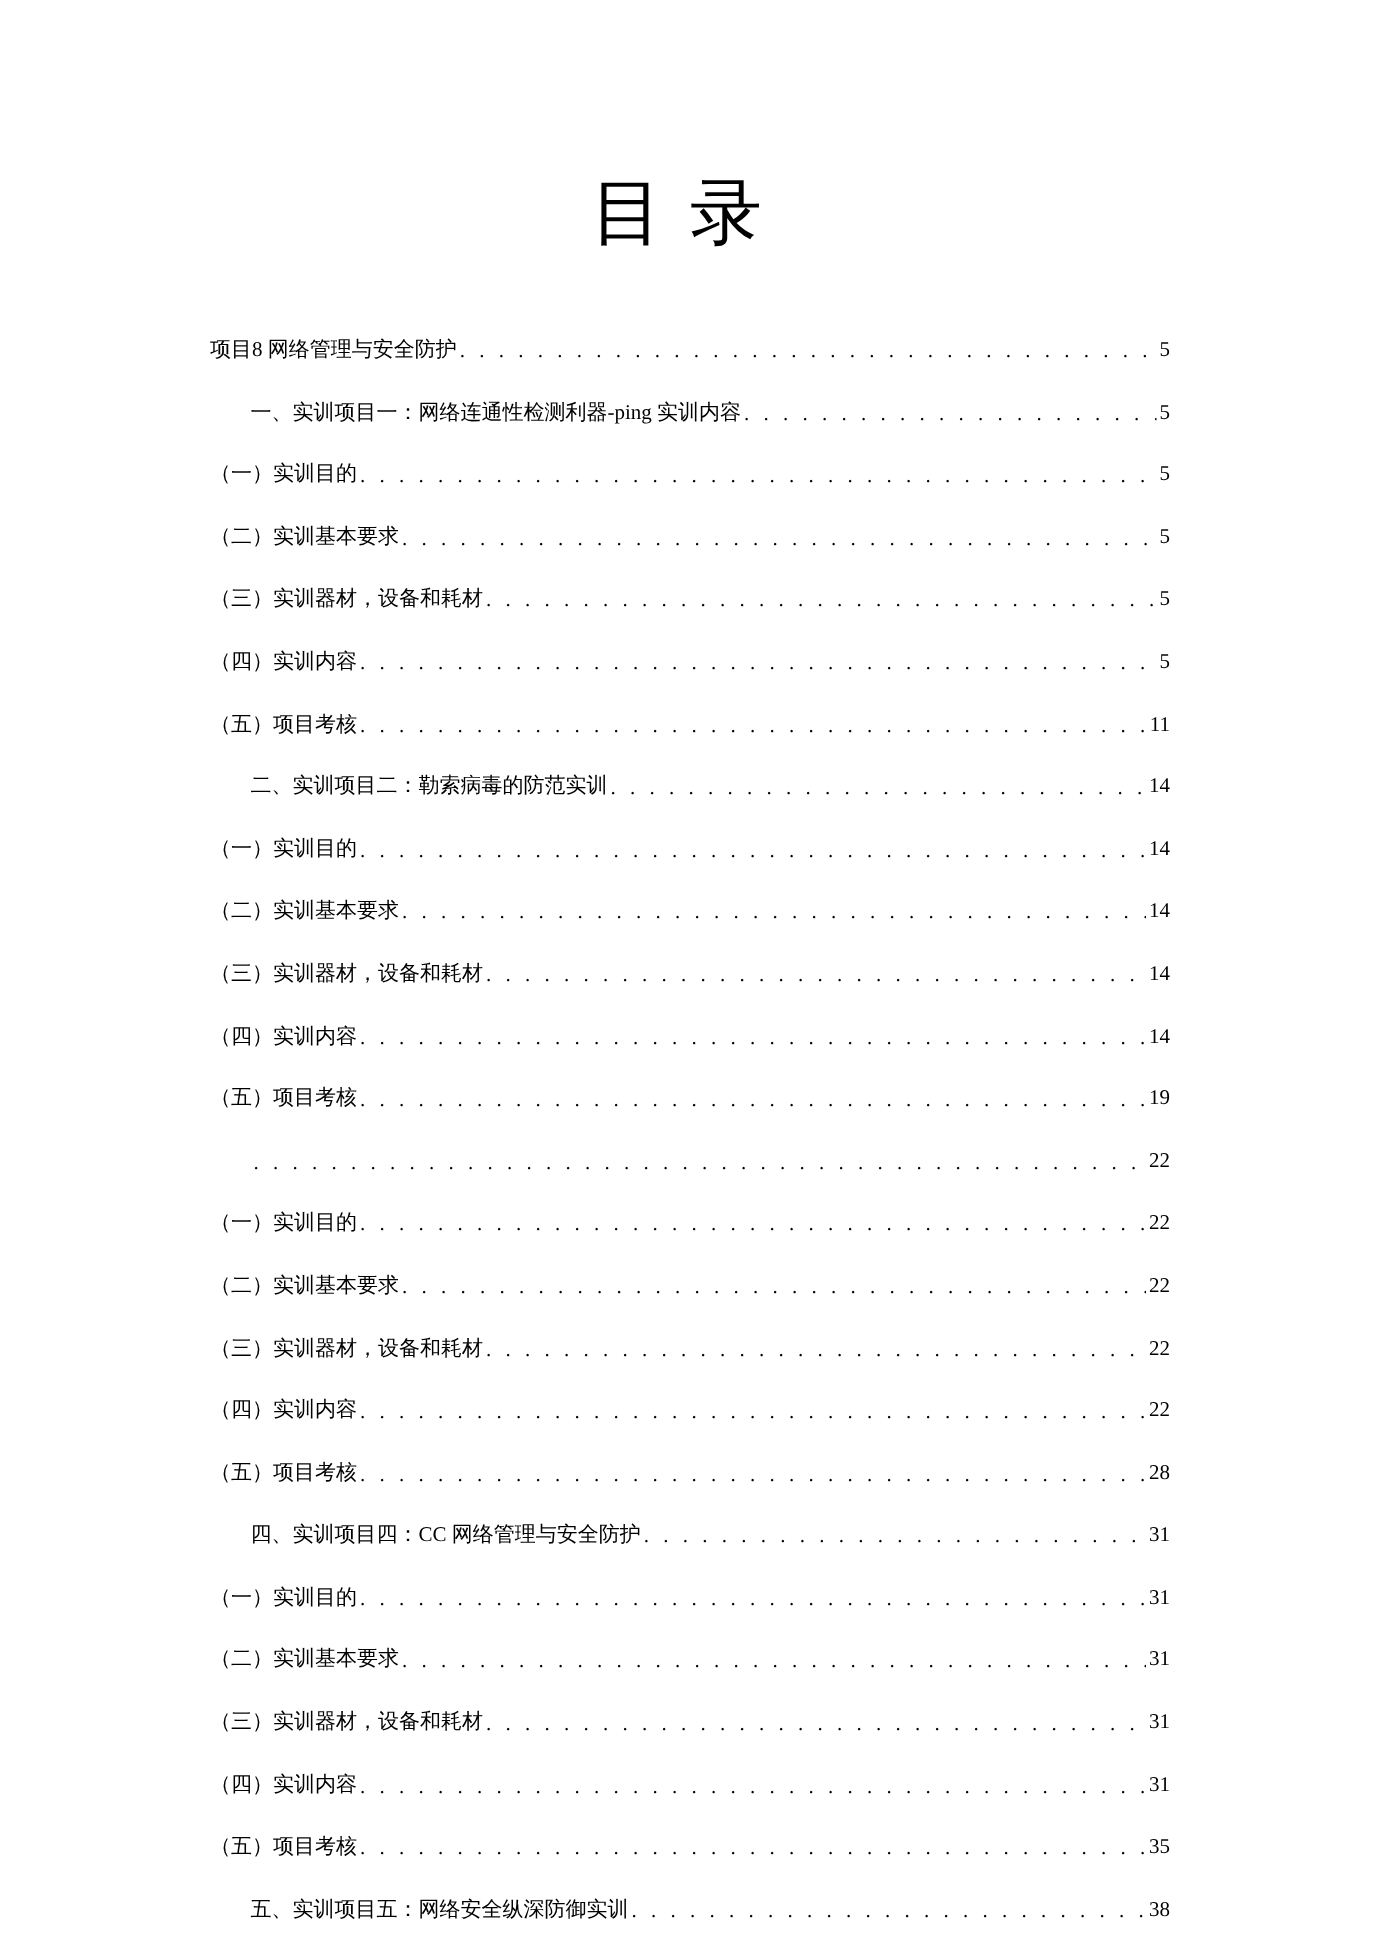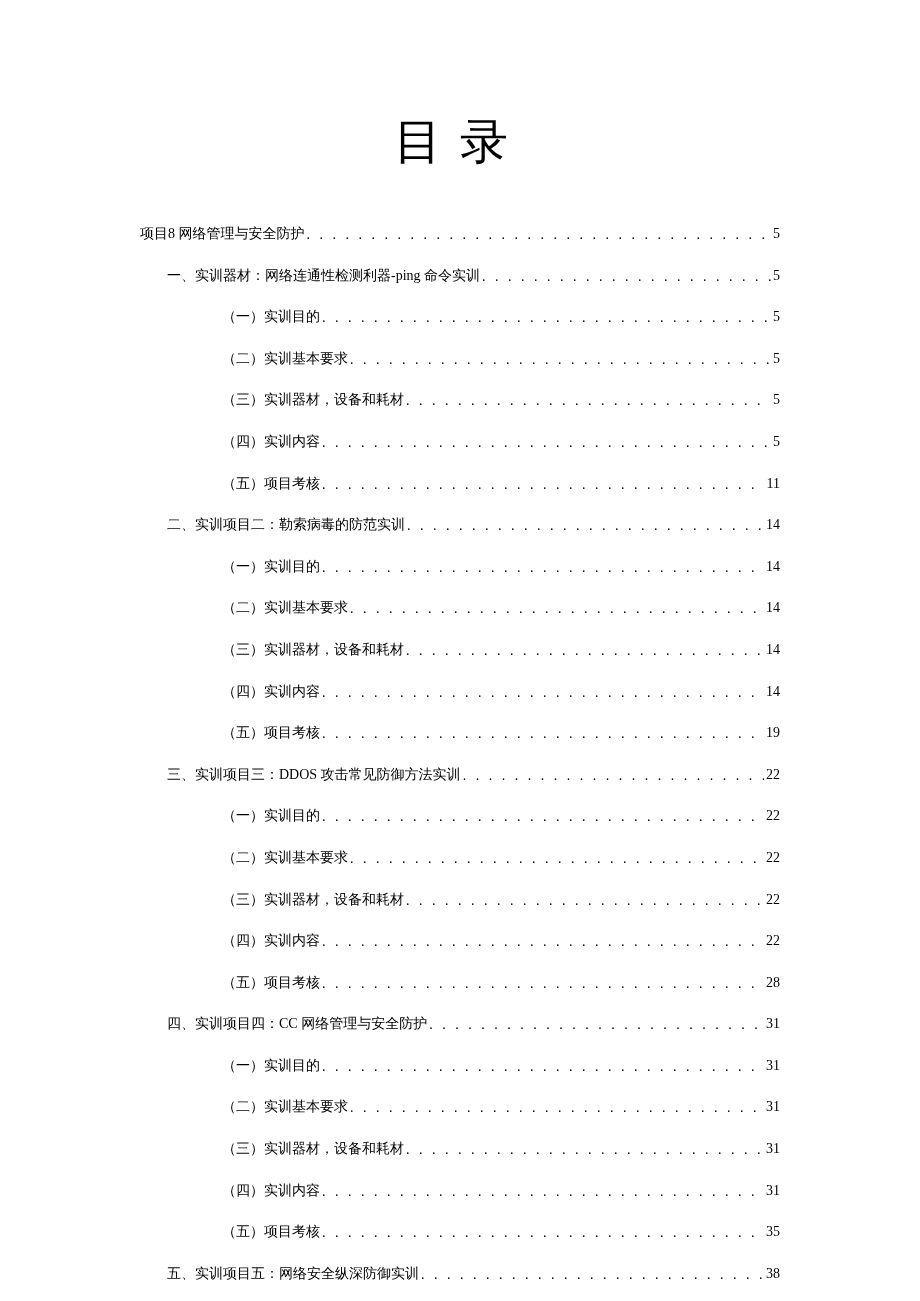--- a/index.html
+++ b/index.html
@@ -33,21 +33,20 @@
       margin-bottom: 22px;
       white-space: nowrap;
     }
     .toc-entry.level-0 {
       margin-left: 0;
     }
     .toc-entry.level-1 {
       margin-left: 27px;
     }
     .toc-entry.level-2 {
-      margin-left: 82px;
     }
     .toc-label {
       flex-shrink: 0;
     }
     .toc-dots {
       flex: 1;
       overflow: hidden;
       letter-spacing: 3px;
       margin: 0 2px;
       position: relative;
@@ -65,21 +64,21 @@
 
 <h1 class="title">目录</h1>
 
 <div class="toc" id="toc-container">
     <div class="toc-entry level-0">
       <span class="toc-label">项目8 网络管理与安全防护</span>
       <span class="toc-dots"></span>
       <span class="toc-page">5</span>
     </div>
     <div class="toc-entry level-1">
-      <span class="toc-label">一、实训器材：网络连通性检测利器-ping 命令实训</span>
+      <span class="toc-label">一、实训项目一：网络连通性检测利器-ping 实训内容</span>
       <span class="toc-dots"></span>
       <span class="toc-page">5</span>
     </div>
     <div class="toc-entry level-2">
       <span class="toc-label">（一）实训目的</span>
       <span class="toc-dots"></span>
       <span class="toc-page">5</span>
     </div>
     <div class="toc-entry level-2">
       <span class="toc-label">（二）实训基本要求</span>
@@ -125,21 +124,20 @@
       <span class="toc-label">（四）实训内容</span>
       <span class="toc-dots"></span>
       <span class="toc-page">14</span>
     </div>
     <div class="toc-entry level-2">
       <span class="toc-label">（五）项目考核</span>
       <span class="toc-dots"></span>
       <span class="toc-page">19</span>
     </div>
     <div class="toc-entry level-1">
-      <span class="toc-label">三、实训项目三：DDOS 攻击常见防御方法实训</span>
       <span class="toc-dots"></span>
       <span class="toc-page">22</span>
     </div>
     <div class="toc-entry level-2">
       <span class="toc-label">（一）实训目的</span>
       <span class="toc-dots"></span>
       <span class="toc-page">22</span>
     </div>
     <div class="toc-entry level-2">
       <span class="toc-label">（二）实训基本要求</span>

